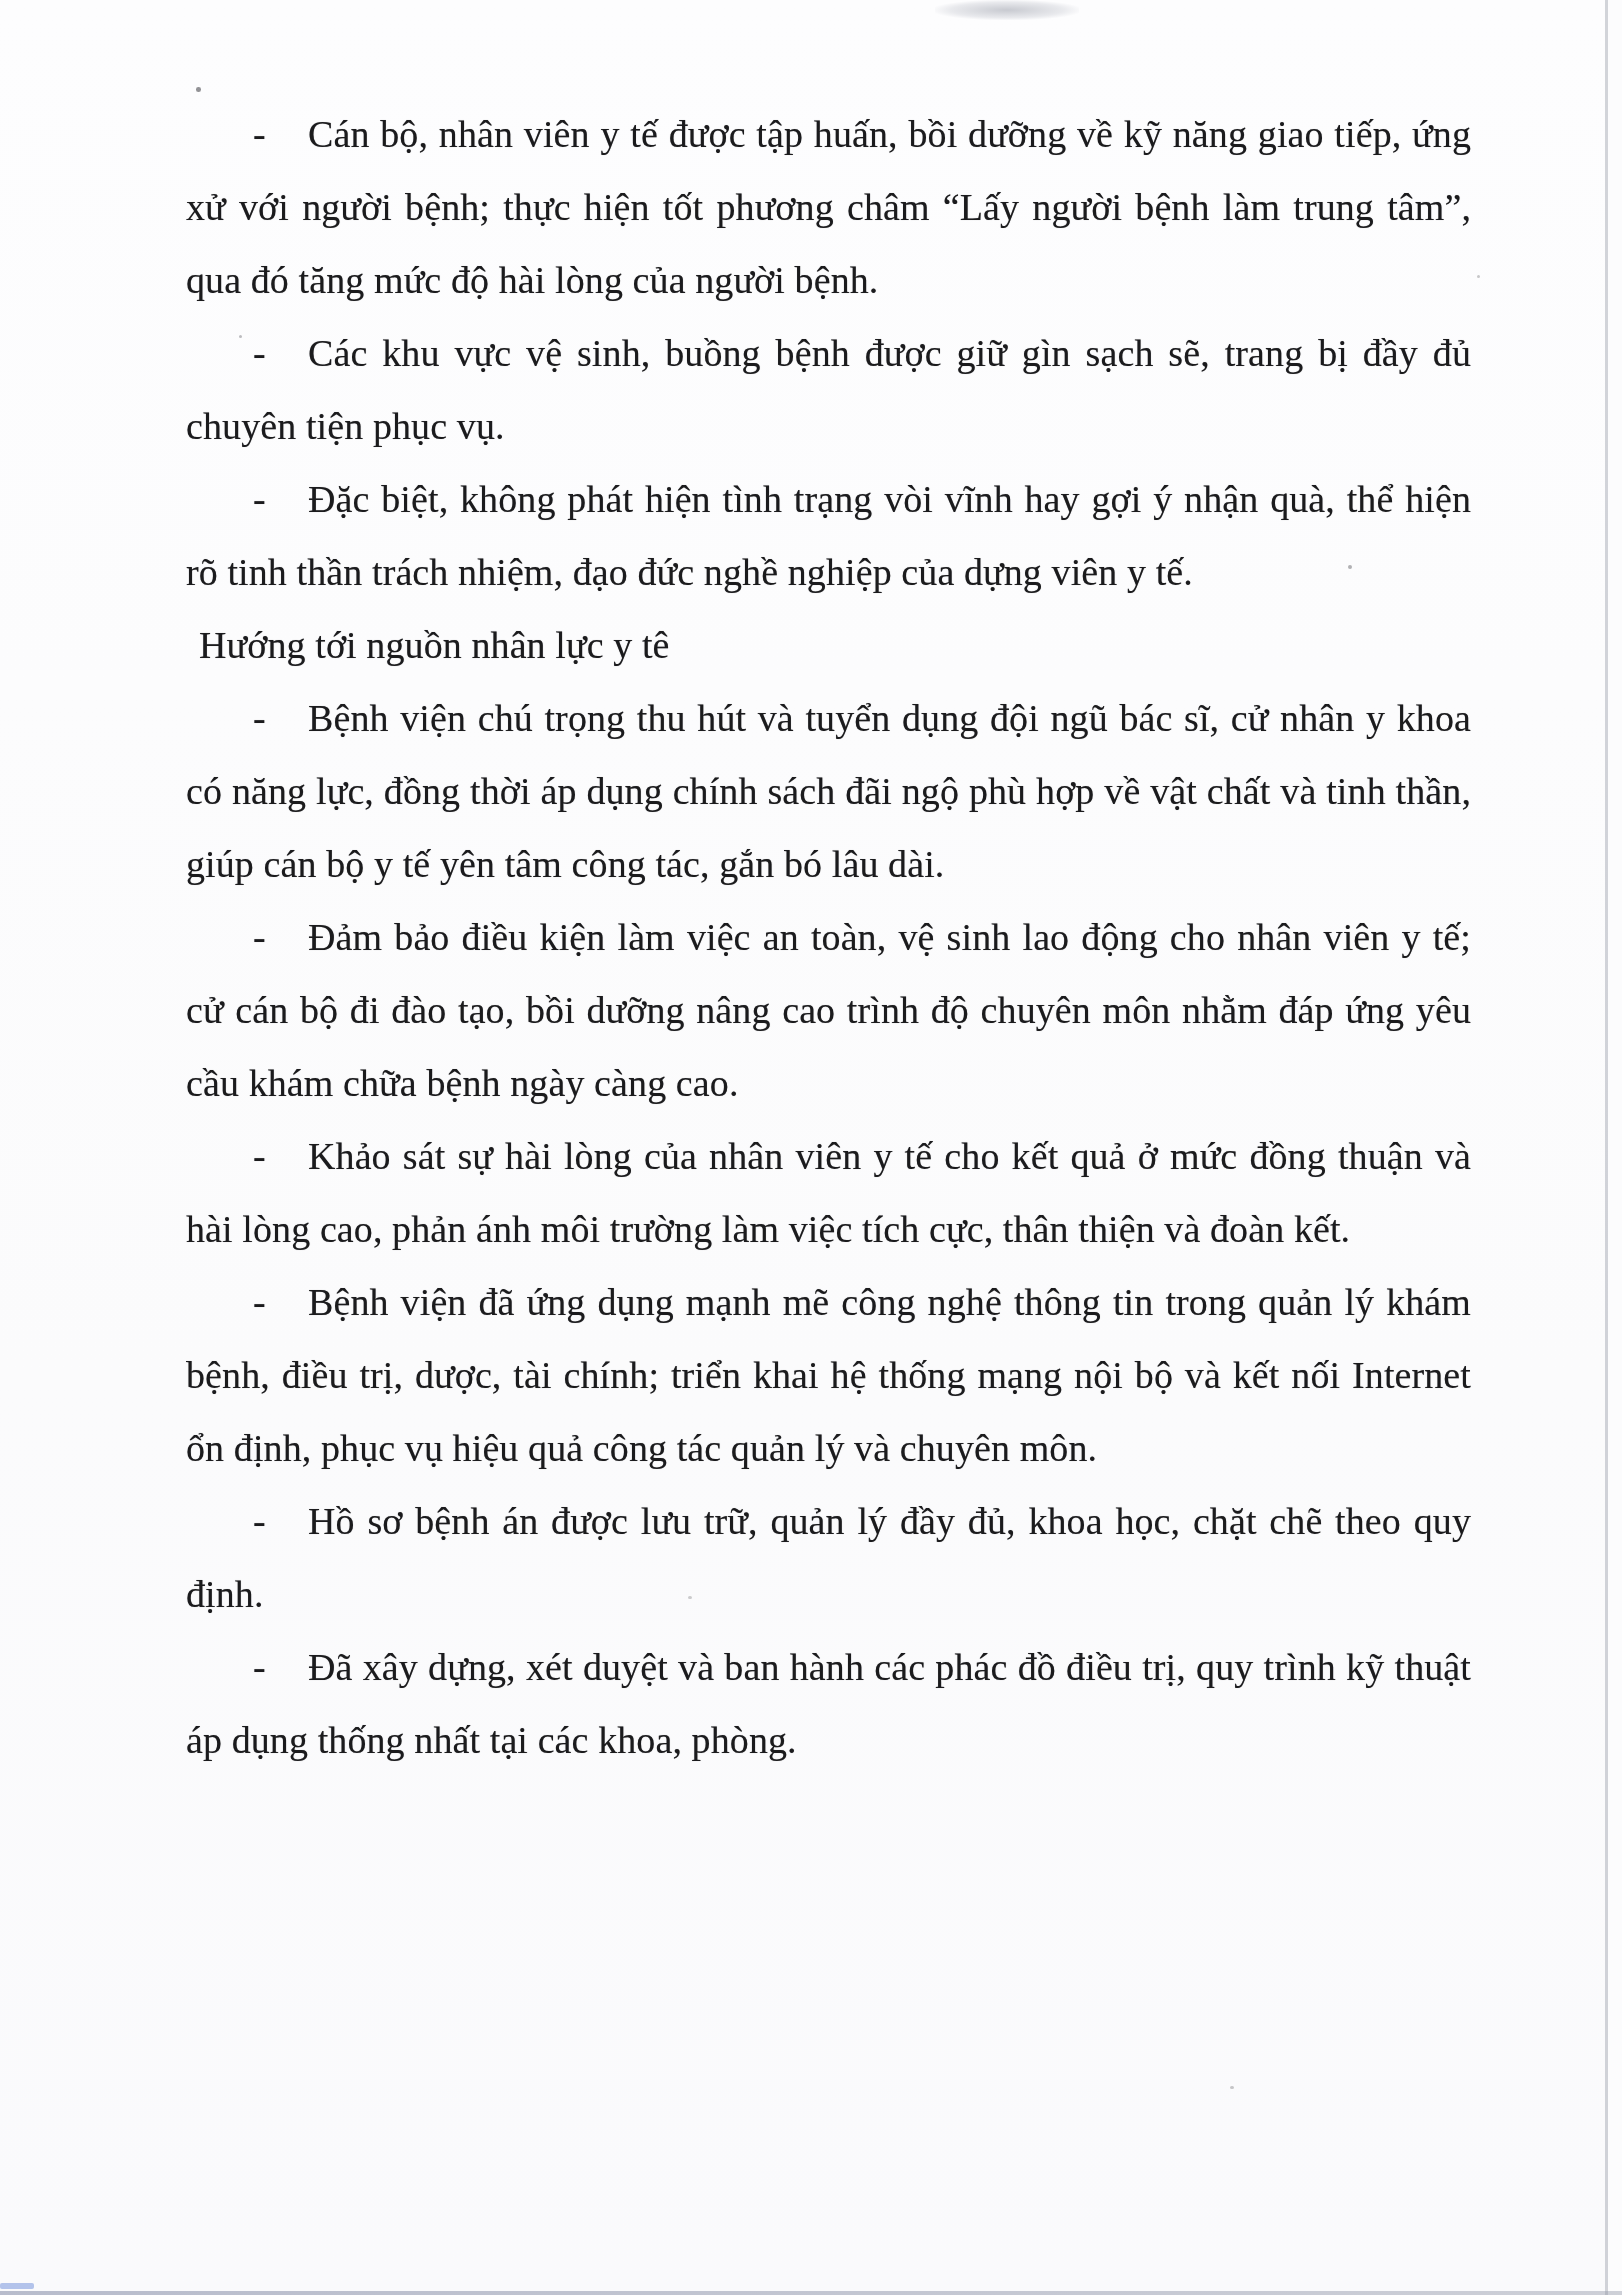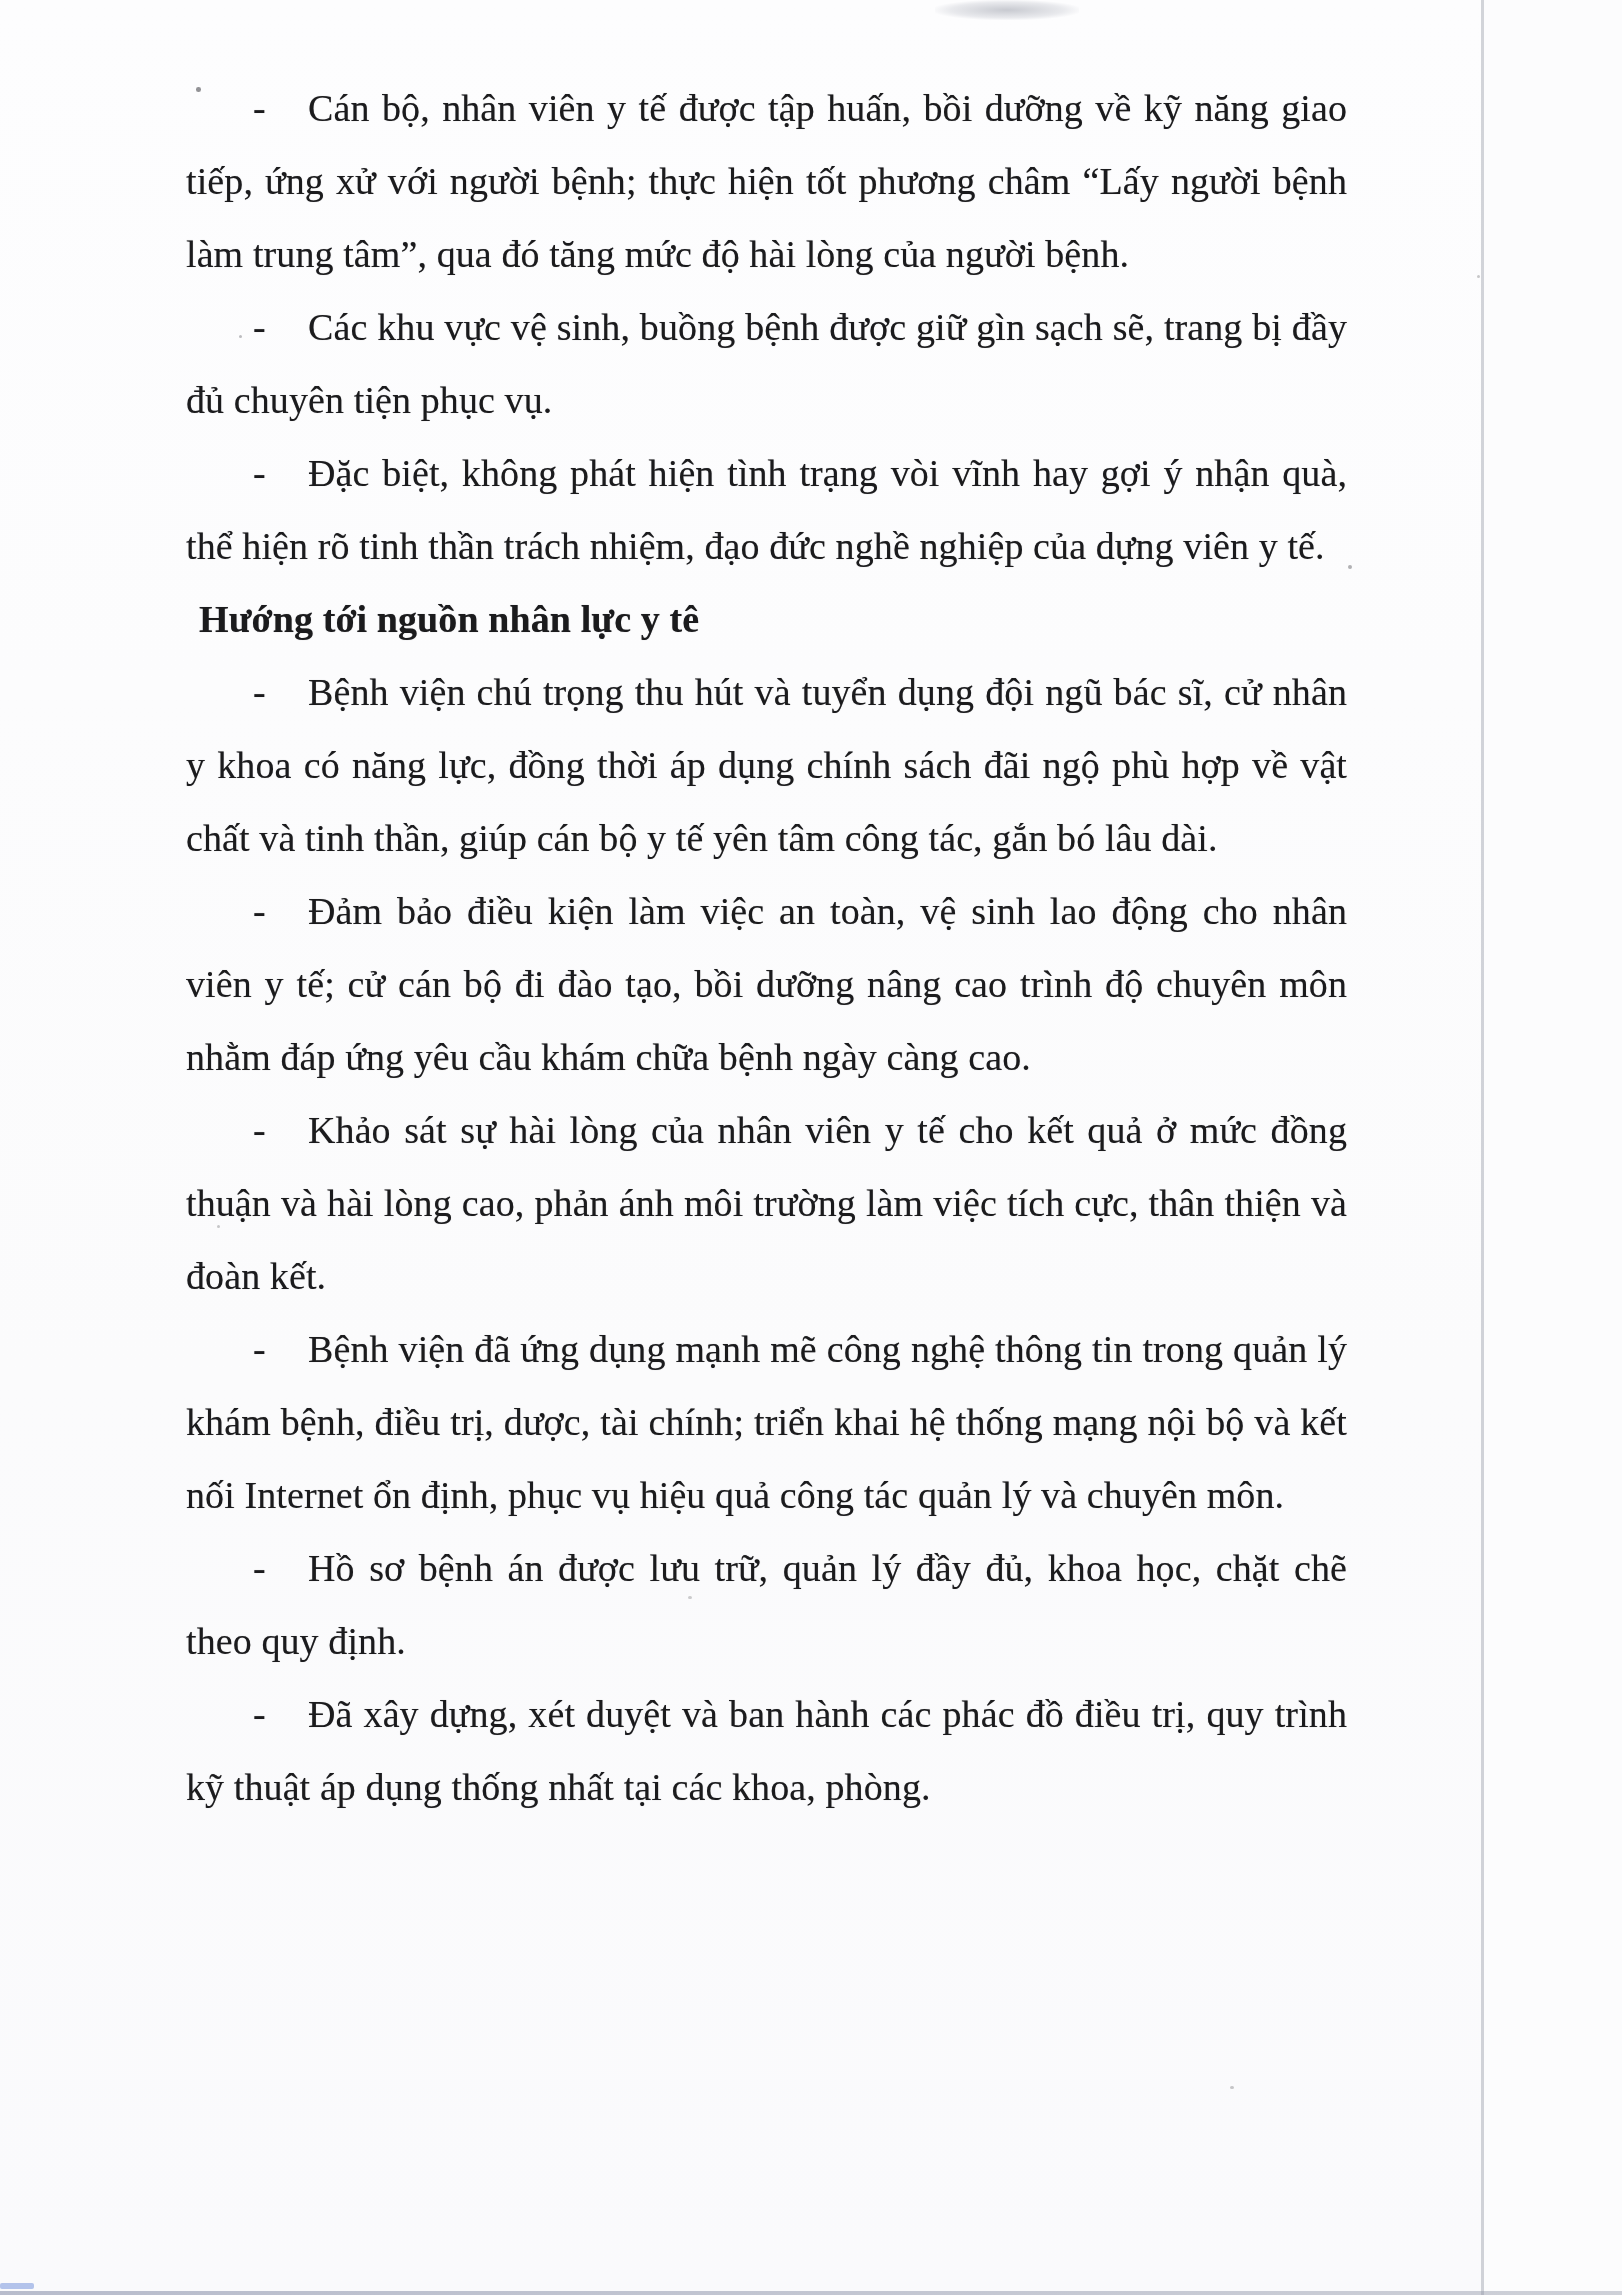--- a/index.html
+++ b/index.html
@@ -8,26 +8,26 @@
   }
   body {
     width: 1622px;
     height: 2295px;
     background: #fcfcfd;
     overflow: hidden;
     font-family: "Liberation Serif", "DejaVu Serif", serif;
   }
   .doc-page {
     position: relative;
-    width: 1484px;
+    width: 1608px;
     height: 2295px;
     background: linear-gradient(180deg, #fdfdfe 0%, #fbfbfc 60%, #fafafc 100%);
     color: #1b1b1d;
     box-sizing: border-box;
-    padding: 72px 137px 0 186px;
+    padding: 98px 137px 0 186px;
   }
   .doc-text {
     font-size: 38px;
     line-height: 73px;
     text-align: justify;
     letter-spacing: 0.1px;
     text-shadow: 0 0 0.7px rgba(20,20,25,0.45);
   }
   p.bullet-para {
     margin: 0;
@@ -35,21 +35,21 @@
   }
   .bullet-dash {
     display: inline-block;
     width: 55px;
     text-indent: 0;
   }
   h3.section-heading {
     margin: 0;
     font-size: 38px;
     line-height: 73px;
-    font-weight: bold;
+    font-weight: normal;
     text-indent: 13px;
     letter-spacing: 0.1px;
     text-shadow: 0 0 0.7px rgba(20,20,25,0.5);
   }
   
   .scan-smudge-top {
     position: absolute;
     top: 0;
     left: 935px;
     width: 144px;

